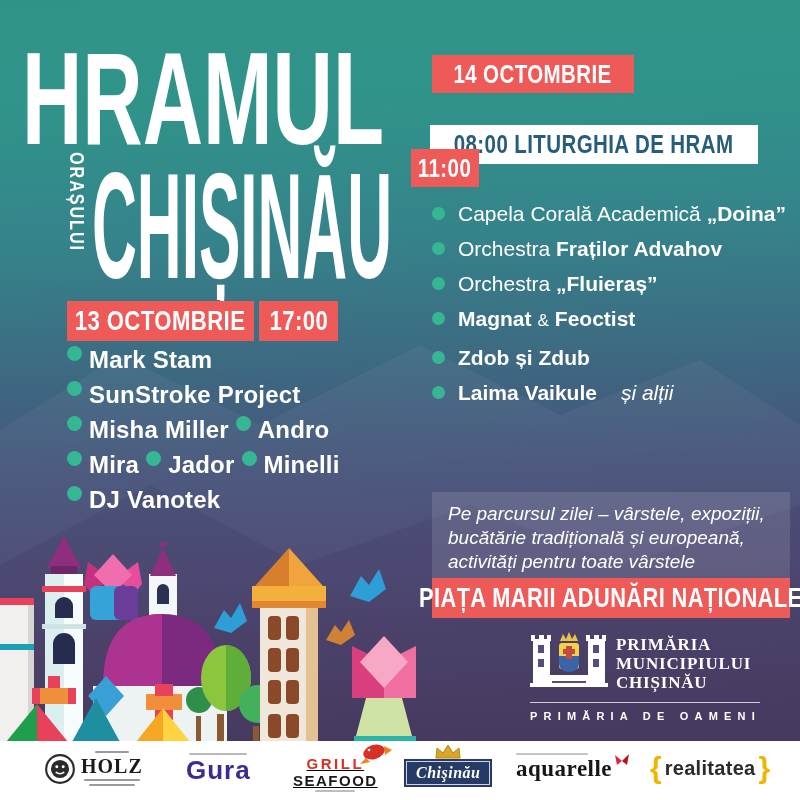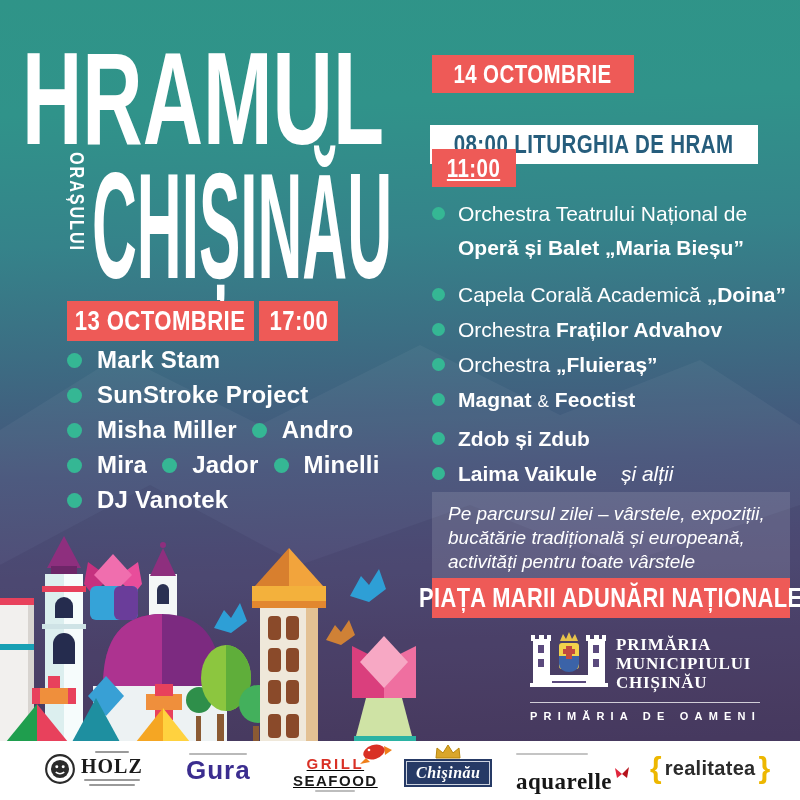--- a/index.html
+++ b/index.html
@@ -7,21 +7,21 @@
     font-family:"Liberation Sans",sans-serif;
     background:linear-gradient(178deg,#2f9488 0%,#30938a 14%,#35838a 30%,#3d6a82 45%,
       #46537a 58%,#4a4671 70%,#483c66 80%,#42355c 92%,#40345a 100%);}
   .bg-mountains{position:absolute;left:0;top:0;width:800px;height:800px;pointer-events:none;}
   
   .badge{position:absolute;background:#ee5a57;color:#fff;display:flex;align-items:center;justify-content:center;}
   .badge.white{background:#ffffff;color:#265d7c;margin-top:24px;}
   .badge-inner{font-weight:bold;white-space:nowrap;transform:scaleX(0.82);letter-spacing:0.5px;}
   
   .artists{position:absolute;left:67px;top:346px;display:flex;flex-direction:column;gap:7px;}
-  .arow{display:flex;align-items:center;gap:15px;height:28px;}
+  .arow{display:flex;gap:7px;height:28px;}
   .dot{width:15px;height:15px;border-radius:50%;background:#35b794;flex:none;}
   .aname{color:#fff;font-weight:bold;font-size:24px;letter-spacing:0.2px;white-space:nowrap;}
   
   .program{position:absolute;left:432px;top:197px;width:362px;color:#fff;}
   .prow{display:flex;align-items:flex-start;gap:13px;margin-bottom:1px;}
   .prow.first{margin-bottom:13px;}
   .pdot{width:13px;height:13px;border-radius:50%;background:#35b794;flex:none;margin-top:10px;}
   .ptext{font-size:21px;line-height:34px;white-space:nowrap;}
   .pbold{font-weight:bold;}
   .amp{font-size:17px;margin:0 6px;}
@@ -106,32 +106,25 @@
       <span class="aname">DJ Vanotek</span>
     </div>
   </div>
 
   <div class="badge" style="left:432px;top:55px;width:202px;height:38px;">
     <span class="badge-inner" style="font-size:25px;">14 OCTOMBRIE</span>
   </div>
   <div class="badge white" style="left:430px;top:101px;width:328px;height:39px;">
     <span class="badge-inner" style="font-size:25px;">08:00 LITURGHIA DE HRAM</span>
   </div>
-  <div class="badge" style="left:432px;top:149px;width:84px;height:38px;text-decoration:underline;">
+  <div class="badge" style="left:411px;top:149px;width:68px;height:38px;">
     <span class="badge-inner" style="font-size:25px;">11:00</span>
   </div>
 
   <div class="program">
-    <div class="prow first">
-      <span class="pdot"></span>
-      <div class="ptext">
-        <div>Orchestra Teatrului Național de</div>
-        <div class="pbold">Operă și Balet „Maria Bieșu”</div>
-      </div>
-    </div>
     <div class="prow">
       <span class="pdot"></span>
       <div class="ptext"><span>Capela Corală Academică </span><span class="pbold">„Doina”</span></div>
     </div>
     <div class="prow">
       <span class="pdot"></span>
       <div class="ptext"><span>Orchestra </span><span class="pbold">Fraților Advahov</span></div>
     </div>
     <div class="prow">
       <span class="pdot"></span>
@@ -344,21 +337,21 @@
         </svg>
         <div class="beer-box">
           <span class="beer-text">Chişinău</span>
         </div>
       </div>
     </div>
 
     <div class="logo" style="left:516px;top:12px;align-items:flex-start;">
       <div class="col" style="align-items:flex-start;">
         <div class="microbar" style="width:72px;background:#c4c4c4;"></div>
-        <div style="display:flex;align-items:flex-start;margin-top:13px;">
+        <div style="display:flex;align-items:flex-start;">
           <span class="aqua-text">aquarelle</span>
           <svg width="16" height="14" viewBox="0 0 16 14" style="margin:-4px 0 0 2px;">
             <polygon points="8,7 1,1 3,11" fill="#e0263c"></polygon>
             <polygon points="8,7 15,0 13,11" fill="#b5121b"></polygon>
           </svg>
         </div>
       </div>
     </div>
 
     <div class="logo" style="left:650px;top:14px;">

